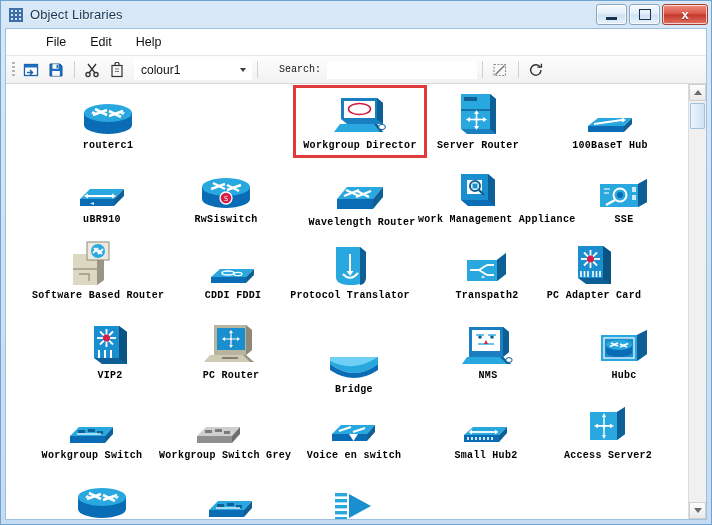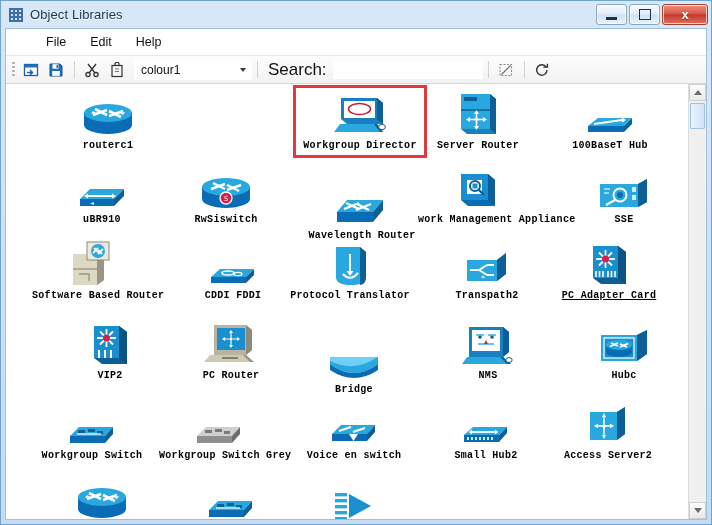--- a/index.html
+++ b/index.html
@@ -83,21 +83,21 @@
   .combo{
     width:118px;height:20px;margin-left:4px;
     background:#fff;border:1px solid #ffffff;
     display:flex;align-items:center;justify-content:space-between;
     font-size:12px;color:#111;padding:0 3px 0 6px;box-sizing:border-box;
   }
   .combo .caret{
     width:0;height:0;border-left:3.5px solid transparent;border-right:3.5px solid transparent;
     border-top:4px solid #3b3b3b;margin-right:2px;
   }
-  .search-label{font-size:17px;color:#111;margin:0 6px 0 5px;}
+  .search-label{font-size:10px;color:#111;margin:0 6px 0 16px;font-family:Liberation Mono, monospace;}
   .search-input{
     width:150px;height:18px;background:#fff;border:1px solid #ffffff;
     font-size:12px;color:#111;padding:0 4px;box-sizing:border-box;outline:none;
     font-family:"Liberation Sans", sans-serif;
   }
   
   .palette-wrap{flex:1 1 auto;position:relative;overflow:hidden;background:#fff;display:flex;}
   .palette{
     position:relative;flex:1 1 auto;overflow:hidden;background:#fff;
   }
@@ -473,21 +473,21 @@
                 <circle cx="17.5" cy="16" r="3.6" fill="#d6204a"></circle>
                 <g stroke="#fff" stroke-width="2">
                   <path d="M10 28 V36"></path>
                   <path d="M16 28 V36"></path>
                   <path d="M22 28 V36"></path>
                 </g>
               </svg>
             </div>
             <div class="lbl">VIP2</div>
           </div>
-          <div class="cell" style="left: 543px; top: 158px; text-decoration: underline;">
+          <div class="cell" style="left: 528px; top: 158px;">
             <div class="art">
               <svg width="42" height="46" viewBox="0 0 42 46">
                 <path d="M5 4 H30 L38 10 V42 H13 L5 36 Z" fill="#0d5f96"></path>
                 <rect x="5" y="4" width="25" height="32" fill="#1a8fd0"></rect>
                 <path d="M30 4 L38 10 V42 L30 36 Z" fill="#0a5484"></path>
                 <g stroke="#fff" stroke-width="1.8">
                   <path d="M17.5 8 V26"></path>
                   <path d="M8 17 H27"></path>
                   <path d="M11 10.5 L24 23.5"></path>
                   <path d="M24 10.5 L11 23.5"></path>
@@ -596,21 +596,21 @@
                 <path d="M32 6 L39 12 V38 L32 32 Z" fill="#0d5f96"></path>
                 <rect x="5" y="6" width="27" height="26" fill="#1a8fd0"></rect>
                 <rect x="11" y="12" width="15" height="14" fill="#fff"></rect>
                 <circle cx="19" cy="18" r="5" fill="none" stroke="#0d5f96" stroke-width="2"></circle>
                 <rect x="16.5" y="15.5" width="5" height="5" fill="#1a8fd0"></rect>
                 <path d="M22.5 21.5 L28 27" stroke="#0d5f96" stroke-width="2.4"></path>
               </svg>
             </div>
             <div class="lbl">work Management Appliance</div>
           </div>
-          <div class="cell" style="left: 296px; top: 98px;">
+          <div class="cell" style="left: 296px; top: 85px;">
             <div class="art">
               <svg width="62" height="34" viewBox="0 0 62 34">
                 <path d="M6 18 L16 6 H52 L42 18 Z" fill="#29a8e0"></path>
                 <path d="M6 18 H42 V28 H6 Z" fill="#0a6cb4"></path>
                 <path d="M42 18 L52 6 V16 L42 28 Z" fill="#0d5f96"></path>
                 <g stroke="#fff" stroke-width="2.4" fill="none">
                   <path d="M13 15 L28 9"></path>
                   <path d="M40 10 L25 16"></path>
                   <path d="M15 9 L28 15"></path>
                   <path d="M38 16 L26 10"></path>

